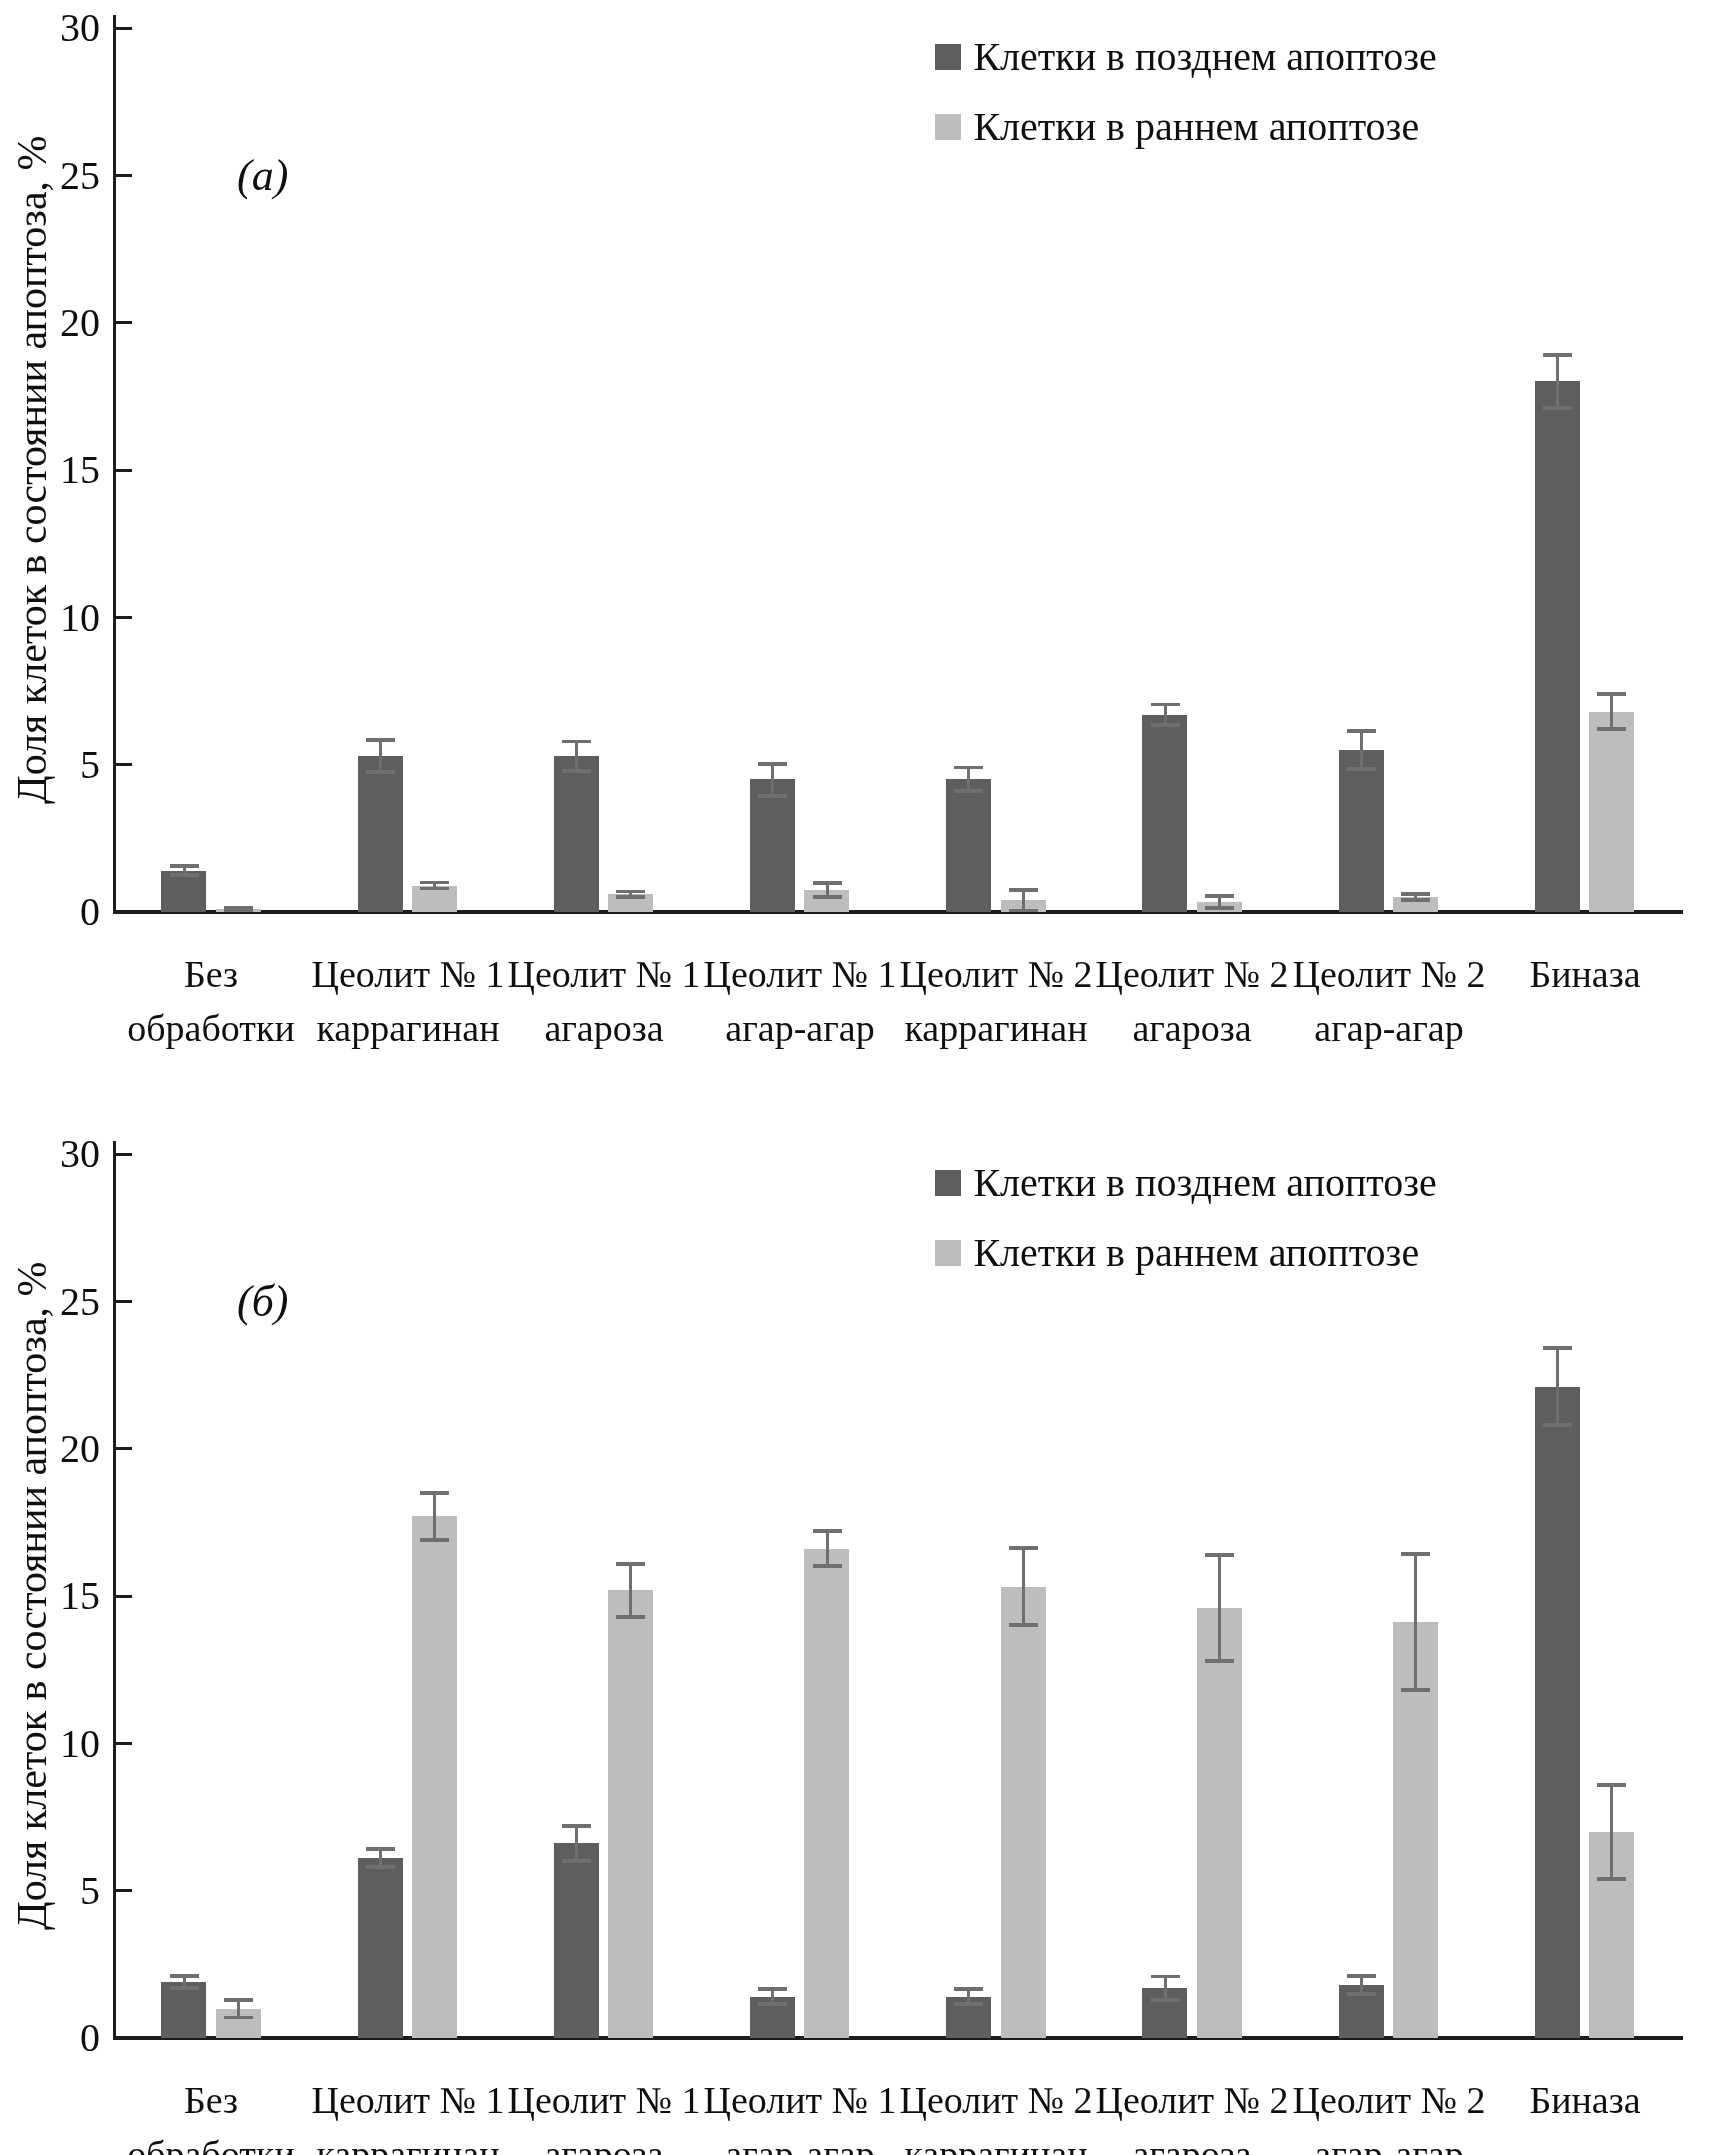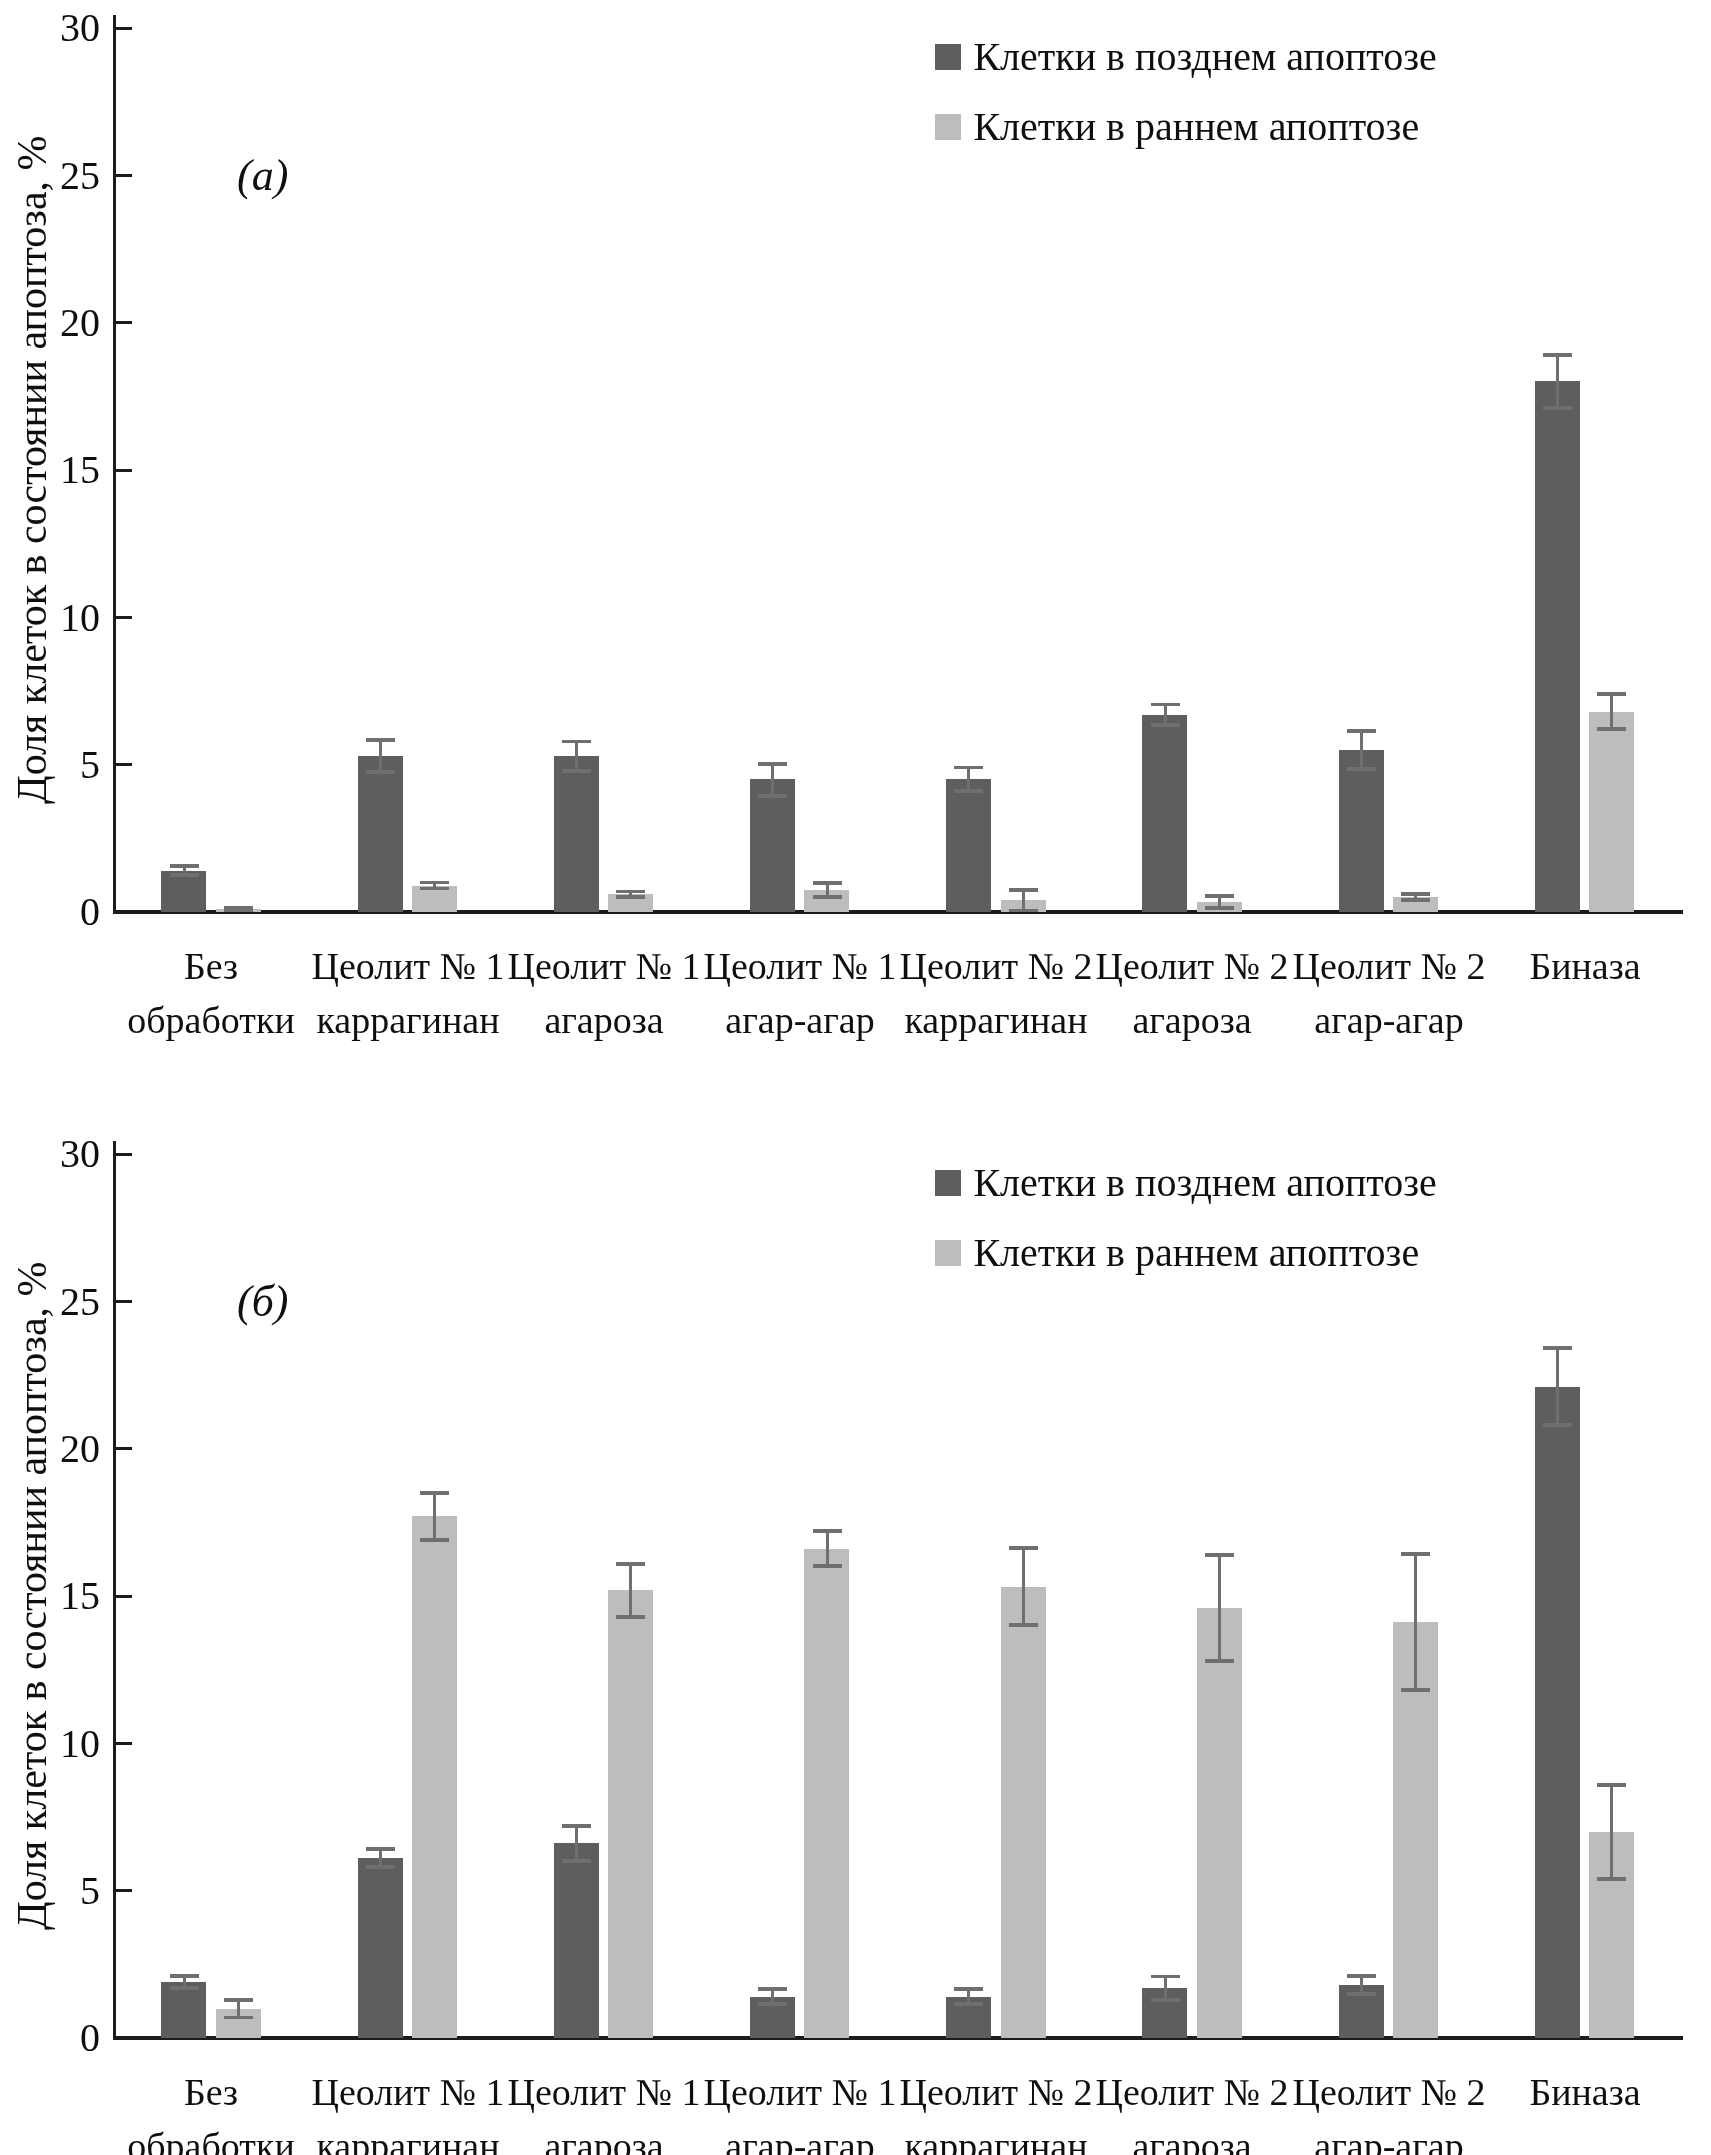--- a/index.html
+++ b/index.html
@@ -33,21 +33,21 @@
   .legend-swatch{width:26px;height:26px;display:inline-block;margin-right:12.4px;flex:0 0 auto;}
   .legend-text{font-size:40px;line-height:46px;}
   .bars{position:absolute;left:0;right:0;top:0;bottom:0;}
   .bar{position:absolute;bottom:0;}
   .whisker{position:absolute;}
   .whisker .stem{position:absolute;left:50%;margin-left:-1.4px;top:0;bottom:0;width:2.9px;background:#6f6f6f;}
   .whisker .cap{position:absolute;left:0;right:0;height:3.8px;background:#6f6f6f;}
   .whisker .captop{top:-1.9px;}
   .whisker .capbot{bottom:-1.9px;}
   .xlabels{position:absolute;left:0;right:0;top:911px;}
-  .xlabel{position:absolute;text-align:center;font-size:38px;line-height:54px;white-space:nowrap;}
+  .xlabel{position:absolute;text-align:center;font-size:38px;line-height:54px;white-space:nowrap;margin-top:8px;}
 </style>
 </head>
 <body>
 
 <div class="chart" data-chart-index="0">
   <div class="y-title">Доля клеток в состоянии апоптоза, %</div>
   <div class="plot">
     <div class="axis-y"></div>
     <div class="axis-x"></div>
     <div class="ticks">

